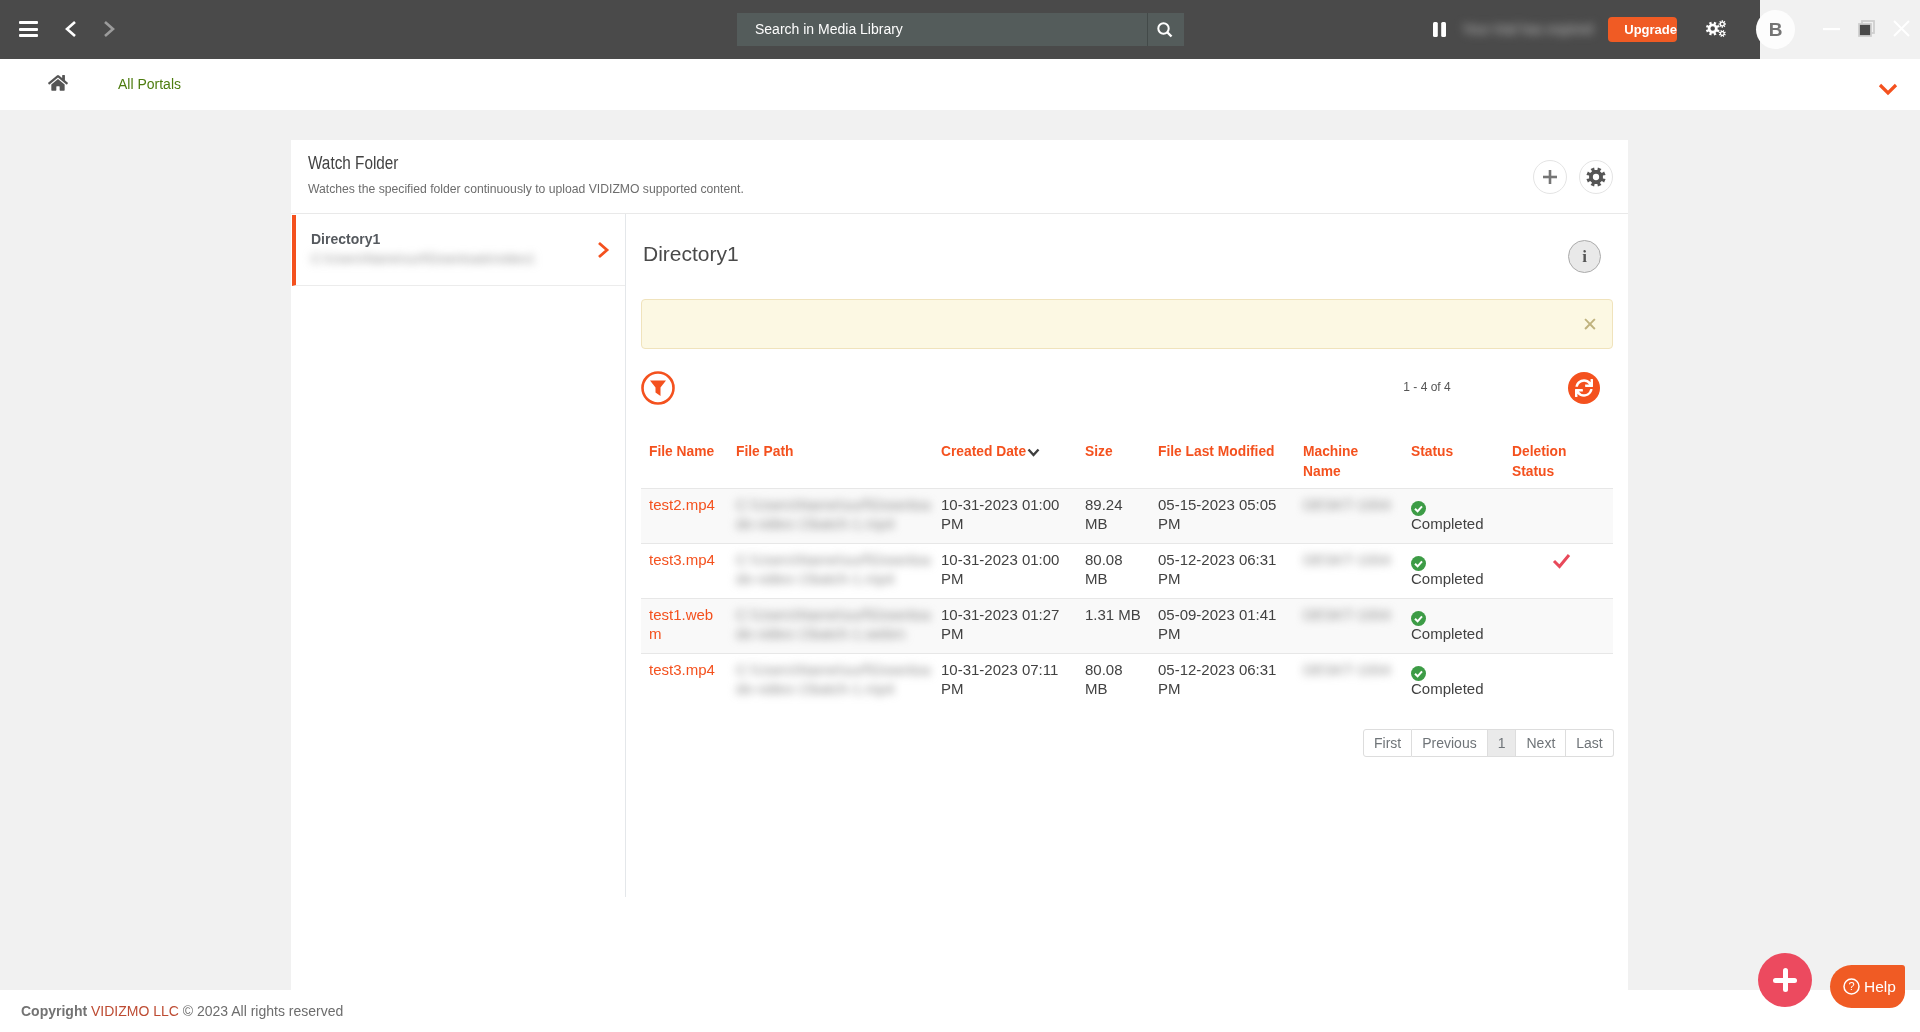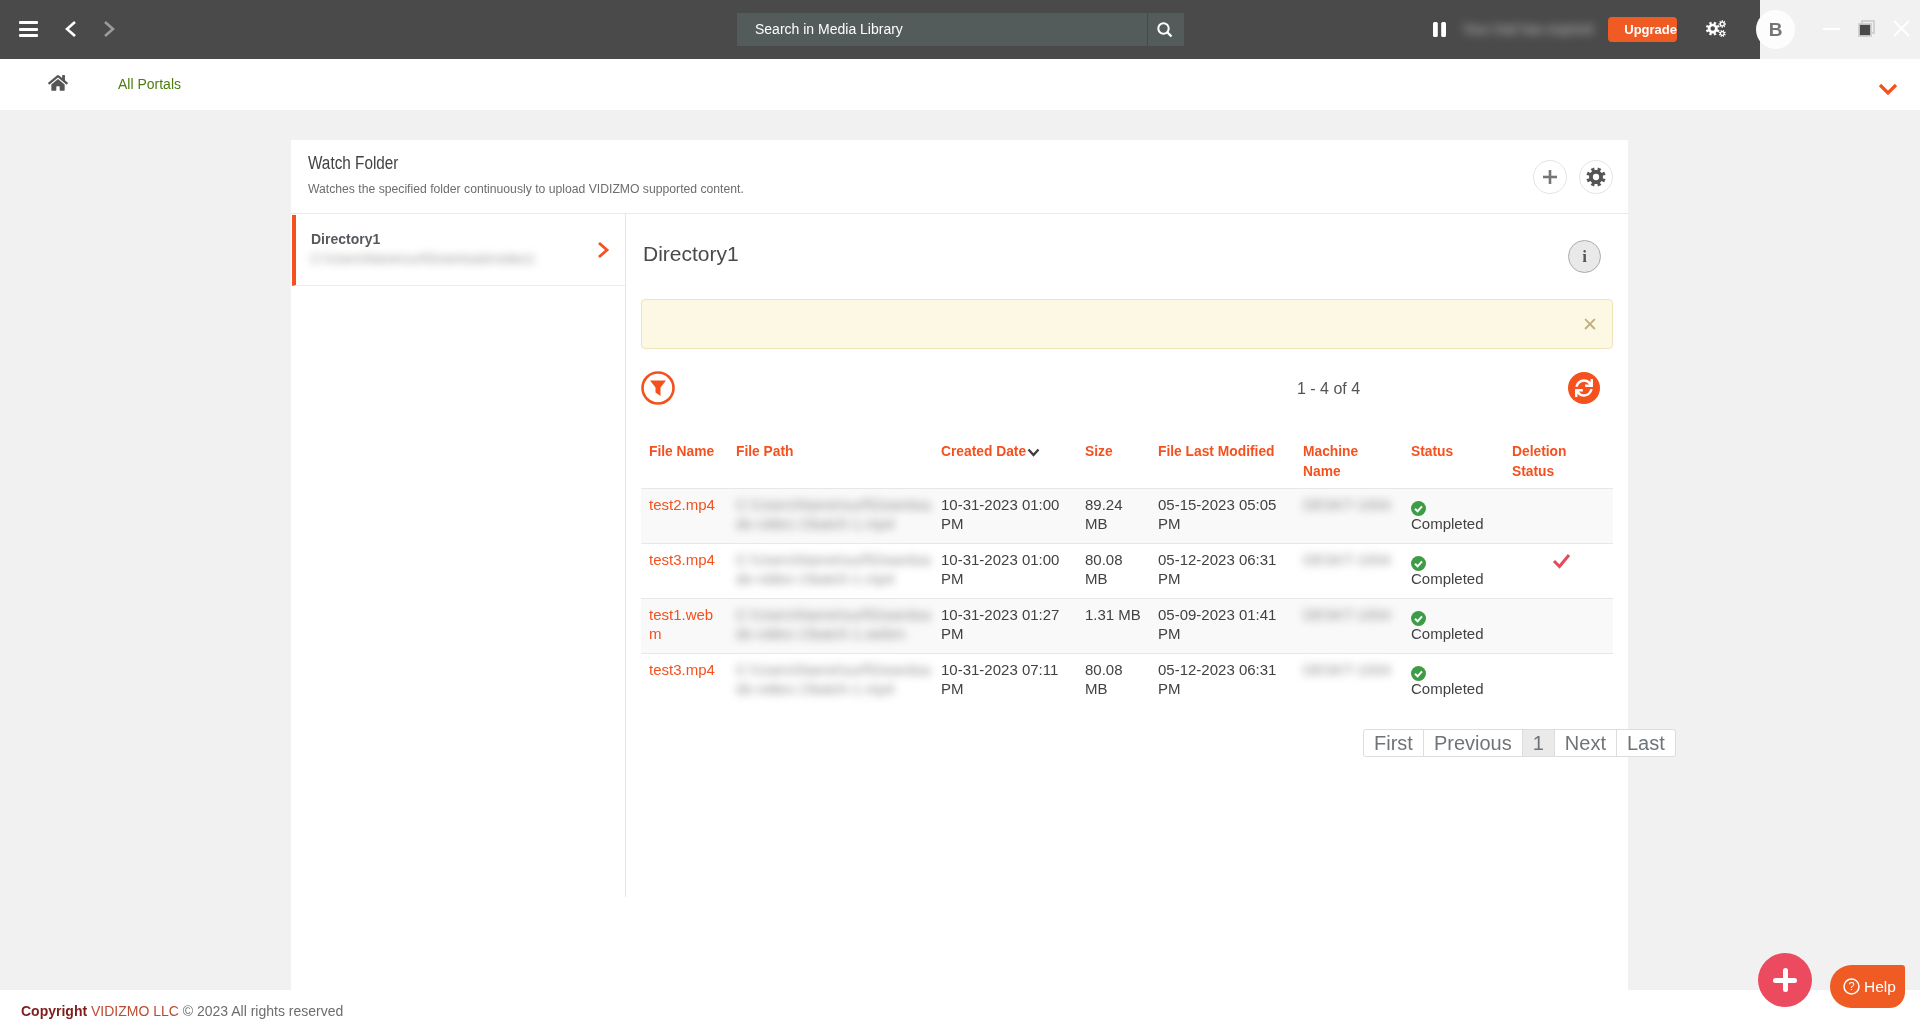--- a/index.html
+++ b/index.html
@@ -27,32 +27,32 @@
 #vline { position:absolute; left:334px; top:74px; width:1px; height:683px; background:#e4e7ea; }
 
 #sitem { position:absolute; left:1px; top:75px; width:333px; height:71px; border-left:4px solid #f4511e; border-bottom:1px solid #ececec; background:#fff; }
 #sitem .t { position:absolute; left:15px; top:16px; font-size:14px; font-weight:bold; color:#55595e; }
 #sitem .p { position:absolute; left:15px; top:36px; font-size:13px; color:#8f8f8f; filter:blur(4px); white-space:nowrap; }
 #dirhead { position:absolute; left:352px; top:102px; font-size:21px; color:#4a4a4a; }
 #ibtn { position:absolute; left:1277px; top:100px; width:33px; height:33px; border-radius:50%; background:#e9e9e9; border:1px solid #ababab; text-align:center; }
 #alert { position:absolute; left:641px; top:299px; width:972px; height:50px; background:#fcf8e3; border:1px solid #f0e3bc; border-radius:4px; }
 #alert .msg { position:absolute; left:0; top:16px; width:942px; text-align:center; font-size:14px; color:#8a6d3b; }
 #alert .x { position:absolute; right:14px; top:13px; font-size:19px; color:#bfb27e; }
-#count { position:absolute; left:1297px; top:380px; width:260px; text-align:left; font-size:16px; color:#555; }
+#count { position:absolute; left:1297px; top:380px; width:260px; text-align:center; font-size:12px; color:#555; }
 
 #tbl { position:absolute; left:641px; top:436px; width:972px; border-collapse:collapse; table-layout:fixed; font-size:15px; }
 #tbl th { text-align:left; vertical-align:top; padding:6px 8px 7px 8px; color:#f4511e; font-size:13.8px; line-height:19.5px; }
 #tbl td { vertical-align:top; padding:6px 8px 10px 8px; line-height:19px; color:#424242; border-top:1px solid #e7e7e7; }
 #tbl tr.odd td { background:#f9f9f9; }
 #tbl td.fn, #tbl td.fn a { color:#f4511e; word-wrap:break-word; overflow-wrap:anywhere; }
 .pblur { color:#8a8a8a; filter:blur(4px); }
 .mblur { color:#8a8a8a; filter:blur(4px); white-space:nowrap; }
 .grn { display:inline-block; vertical-align:-2px; position:relative; top:4px; }
 
-#pag { position:absolute; left:1363px; top:729px; height:32px; font-size:20px; color:#6f7478; }
+#pag { position:absolute; left:1363px; top:729px; height:32px; font-size:14px; color:#6f7478; }
 #pag span { display:inline-block; float:left; height:28px; line-height:26px; padding:0 10px; border:1px solid #ddd; border-left:none; background:#fff; }
 #pag span:first-child { border-left:1px solid #ddd; border-radius:3px 0 0 3px; }
 #pag span:last-child { border-radius:0 3px 3px 0; }
 #pag span.on { background:#eaeaea; }
 
 #footer { position:absolute; left:0; top:990px; width:1920px; height:42px; background:#fff; }
 #footer .c { position:absolute; left:21px; top:13px; font-size:14px; color:#6d6d6d; }
 #fab { position:absolute; left:1758px; top:953px; width:54px; height:54px; border-radius:50%; background:#ec4a5f; }
 #fab .h { position:absolute; left:15px; top:24.5px; width:24px; height:5px; border-radius:2.5px; background:#fff; }
 #fab .v { position:absolute; left:24.5px; top:15px; width:5px; height:24px; border-radius:2.5px; background:#fff; }
@@ -229,21 +229,21 @@
 </tbody>
   </table>
 <div id="pag">
     <span>First</span>
     <span>Previous</span>
     <span class="on">1</span>
     <span>Next</span>
     <span>Last</span>
   </div>
 <div id="footer">
-    <div class="c"><b style="color:#7f1d1d">Copyright</b> <span style="color:#bd4b32">VIDIZMO LLC</span> © 2023 All rights reserved</div>
+    <div class="c"><b style="color:#737373">Copyright</b> <span style="color:#bd4b32">VIDIZMO LLC</span> © 2023 All rights reserved</div>
   </div>
 <div id="fab">
     <div class="h"></div>
     <div class="v"></div>
   </div>
 <div id="help">
   <svg class="abs" style="left:13px;top:13px" width="18" height="18">
       <circle cx="8.5" cy="8.5" r="7.5" fill="none" stroke="#fff" stroke-width="1.5"></circle>
       <text x="8.5" y="12" text-anchor="middle" font-size="11" fill="#fff" font-family="Liberation Sans">?</text>
     </svg>

